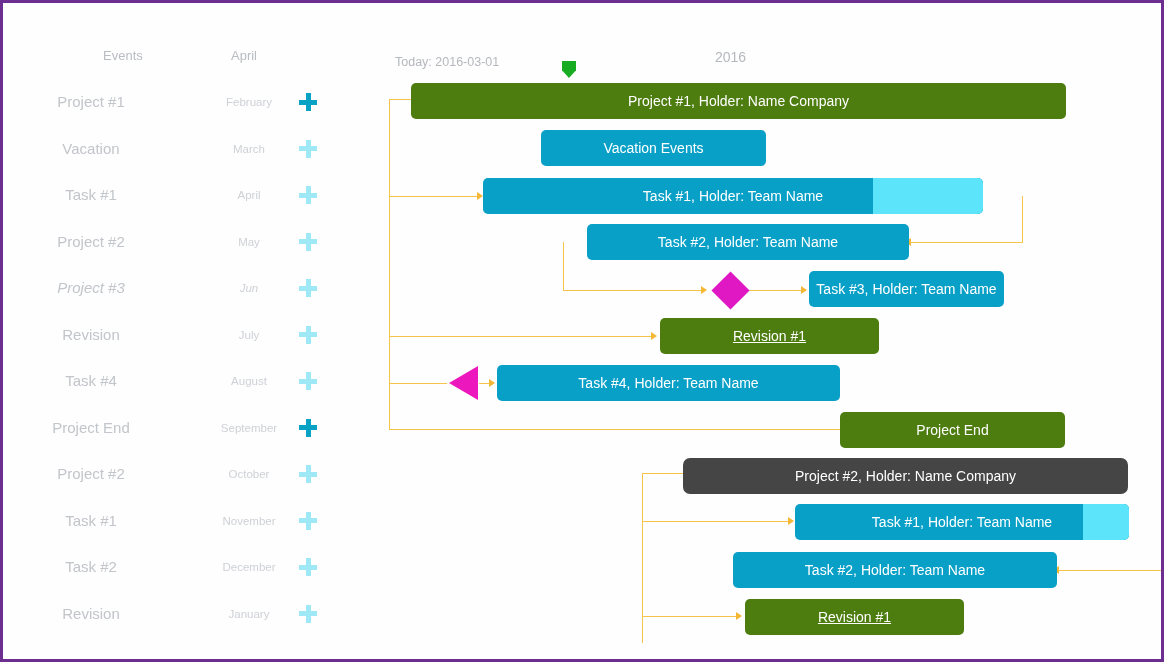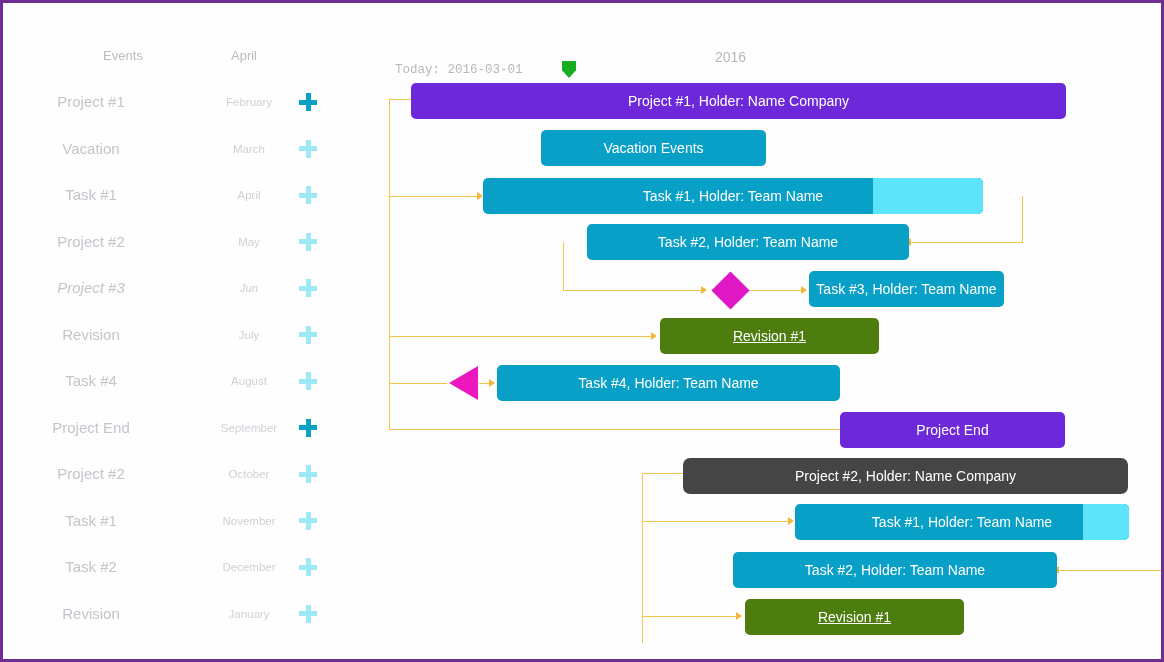--- a/index.html
+++ b/index.html
@@ -73,21 +73,21 @@
     position: absolute;
     left: 380px; top: 0;
     right: 0; bottom: 0;
   }
   .hdr {
     position: absolute;
     font-size: 12.5px;
     color: #b5b8bc;
     white-space: nowrap;
   }
-  #today-label { left: 12px; top: 60px; font-family: Liberation Mono, monospace; }
+  #today-label { left: 12px; top: 52px; }
   #year-label  { left: 332px; top: 46px; font-size: 14px; }
 
   #today-marker {
     position: absolute;
     left: 179px; top: 58px;
     width: 14px; height: 17px;
     background: #17ac22;
     clip-path: polygon(0 0, 100% 0, 100% 55%, 50% 100%, 0 55%);
   }
 
@@ -112,21 +112,21 @@
     position: absolute;
     height: 36px;
     border-radius: 5px;
     color: #ffffff;
     font-size: 14px;
     line-height: 36px;
     text-align: center;
     white-space: nowrap;
     overflow: hidden;
   }
-  .bar.green { background: #6d28d9; }
+  .bar.green { background: #4d7c0f; }
   .bar.teal  { background: #09a0c7; }
   .bar.red   { background: #4d7c0f; text-decoration: underline; }
   .bar.dark  { background: #454545; border-radius: 7px; }
   .bar .prog {
     position: absolute;
     top: 0; right: 0; height: 100%;
     background: #5ce4fb;
     border-radius: 0 5px 5px 0;
   }
   .bar .txt {

